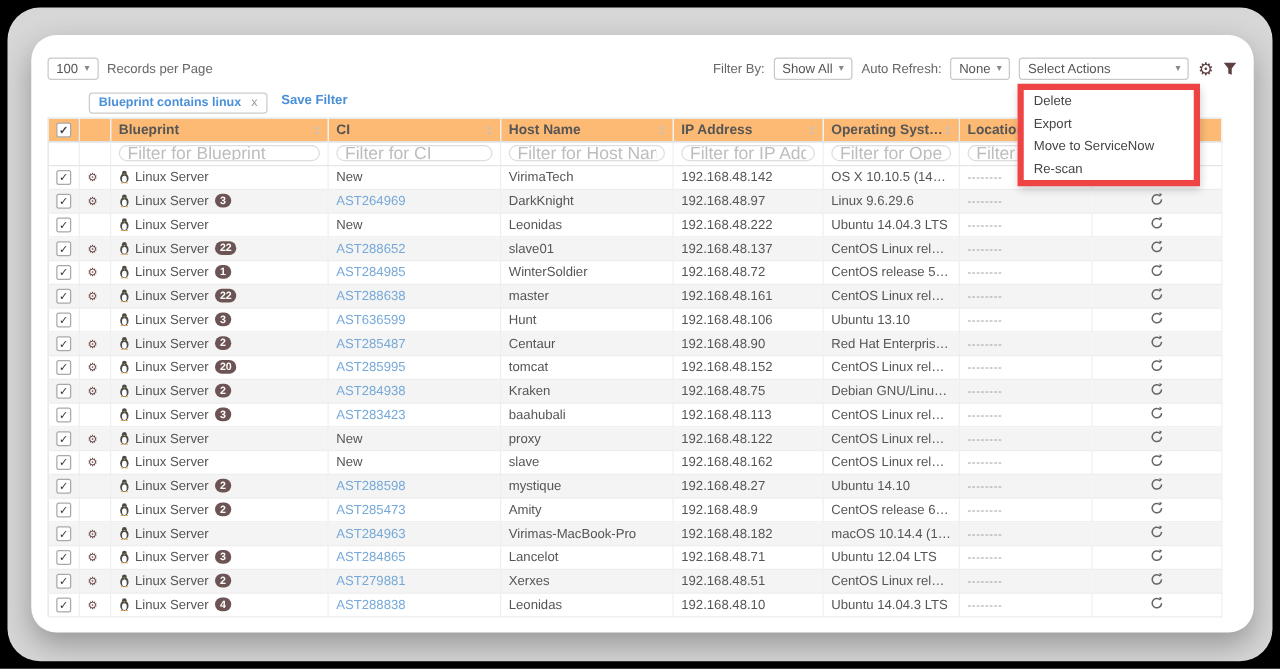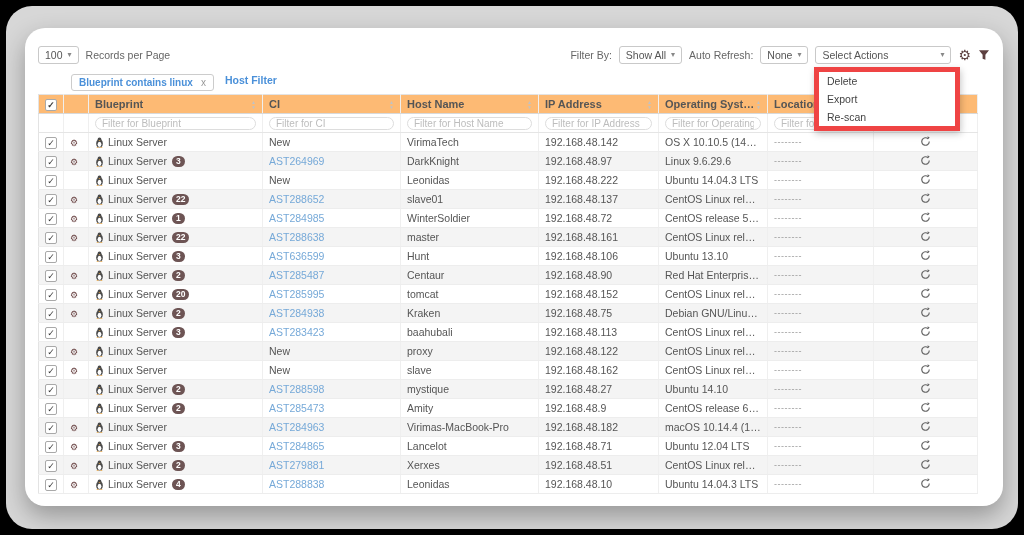--- a/index.html
+++ b/index.html
@@ -24,21 +24,21 @@
   .chip{border:1px solid #ccc;border-radius:3px;padding:2px 7px;font-size:10px;color:#4a90d9;font-weight:bold;
         background:#fff;display:inline-flex;align-items:center;gap:8px;cursor:pointer;}
   .chip .x{color:#999;font-weight:normal;cursor:pointer;}
   .savef{color:#4a90d9;font-size:10.5px;font-weight:bold;text-decoration:none;cursor:pointer;}
   
   table{position:absolute;left:13px;top:66px;width:939px;border-collapse:collapse;table-layout:fixed;
         font-size:10.5px;color:#555;background:#fff;border:1px solid #e3e3e3;}
   th,td{padding:0 6px;overflow:hidden;white-space:nowrap;text-overflow:ellipsis;border-right:1px solid #efefef;}
   .hrow th{height:18px;font-size:11px;font-weight:bold;color:#555;text-align:left;border-bottom:1px solid #d9d9d9;background:#fdba74;}
   .frow th{height:18px;border-bottom:1px solid #e5e5e5;background:#fff;}
-  .frow input{width:100%;box-sizing:border-box;height:13px;font-size:10px;color:#888;border:1px solid #ddd;
+  .frow input{width:100%;box-sizing:border-box;height:13px;font-size:14px;color:#888;border:1px solid #ddd;
               border-radius:7px;padding:0 6px;outline:none;background:#fff;}
   .frow input::placeholder{color:#bdbdbd;}
   tbody td{height:18px;border-bottom:1px solid #ededed;}
   tbody tr:nth-child(even){background:#f4f4f4;}
   .sort{display:inline-flex;flex-direction:column;float:right;margin-top:2px;color:#c2c2c2;}
   .sort::before{content:"▲";font-size:5px;line-height:5px;}
   .sort::after{content:"▼";font-size:5px;line-height:5px;}
   .cb{width:10px;height:10px;border:1px solid #a9a9a9;border-radius:2px;background:#fff;display:inline-flex;
       align-items:center;justify-content:center;font-size:9px;color:#3a3a3a;cursor:pointer;}
   .cb::after{content:"✓";}
@@ -93,21 +93,21 @@
           </svg>
         </span>
       </div>
     </div>
 
     <div class="chiprow">
       <span class="chip">
         <span>Blueprint contains linux</span>
         <span class="x">x</span>
       </span>
-      <a class="savef">Host Filter</a>
+      <a class="savef">Save Filter</a>
     </div>
 
     <table>
       <colgroup>
         <col style="width:25px">
           <col style="width:25px">
           <col style="width:174px">
           <col style="width:138px">
         <col style="width:138px">
           <col style="width:120px">
@@ -670,16 +670,17 @@
         </svg>
       </span>
     </td>
   </tr>
 </tbody>
     </table>
 
     <div class="menu">
         <div class="item">Delete</div>
         <div class="item">Export</div>
+        <div class="item">Move to ServiceNow</div>
         <div class="item">Re-scan</div>
       </div>
   </div>
 </div>
 
 </body></html>

